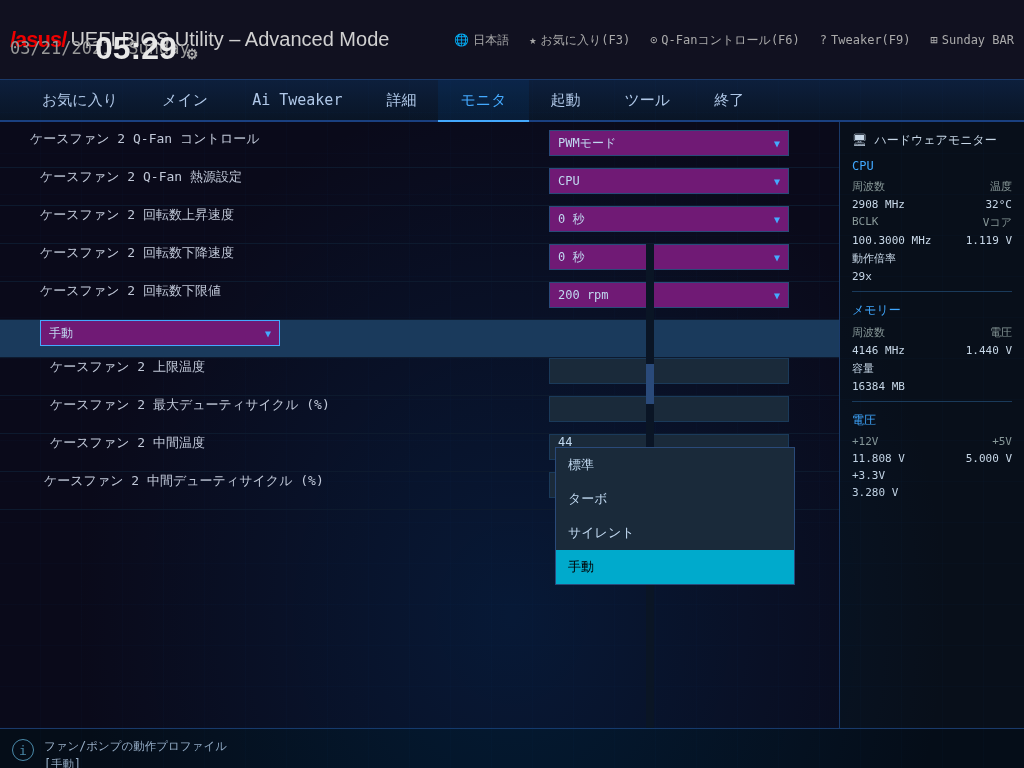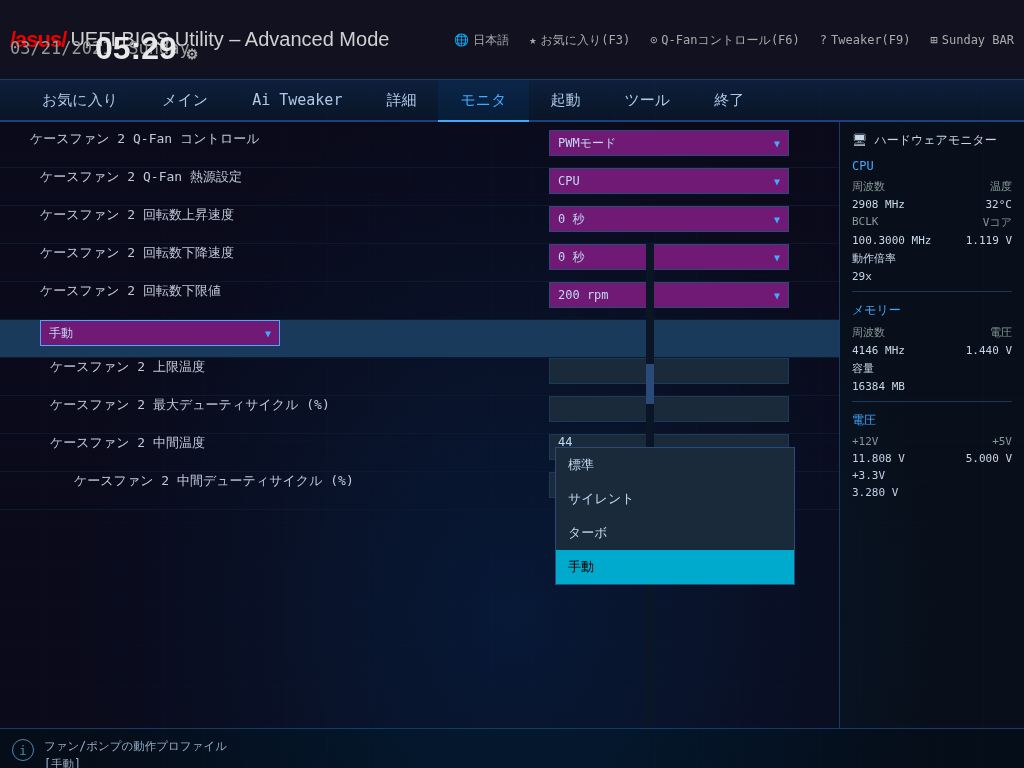--- a/index.html
+++ b/index.html
@@ -450,34 +450,34 @@
 
     <div class="setting-row" style="padding-left:50px">
       <div class="setting-label">ケースファン 2 中間温度</div>
       <div class="setting-value">
         <div class="input-field">
           <span>44</span>
         </div>
       </div>
     </div>
 
-    <div class="setting-row" style="padding-left:74px">
+    <div class="setting-row" style="padding-left:44px">
       <div class="setting-label">ケースファン 2 中間デューティサイクル (%)</div>
       <div class="setting-value">
         <div class="input-field">
           <span>50</span>
         </div>
       </div>
     </div>
 
 
     <div class="dropdown-menu">
       <div class="dropdown-option">標準</div>
+      <div class="dropdown-option">ターボ</div>
       <div class="dropdown-option">サイレント</div>
-      <div class="dropdown-option">ターボ</div>
       <div class="dropdown-option selected">手動</div>
     </div>
 
     <div class="scrollbar">
       <div class="scrollbar-thumb"></div>
     </div>
   </div>
 
   <div class="right-sidebar">
     <div class="sidebar-title">

